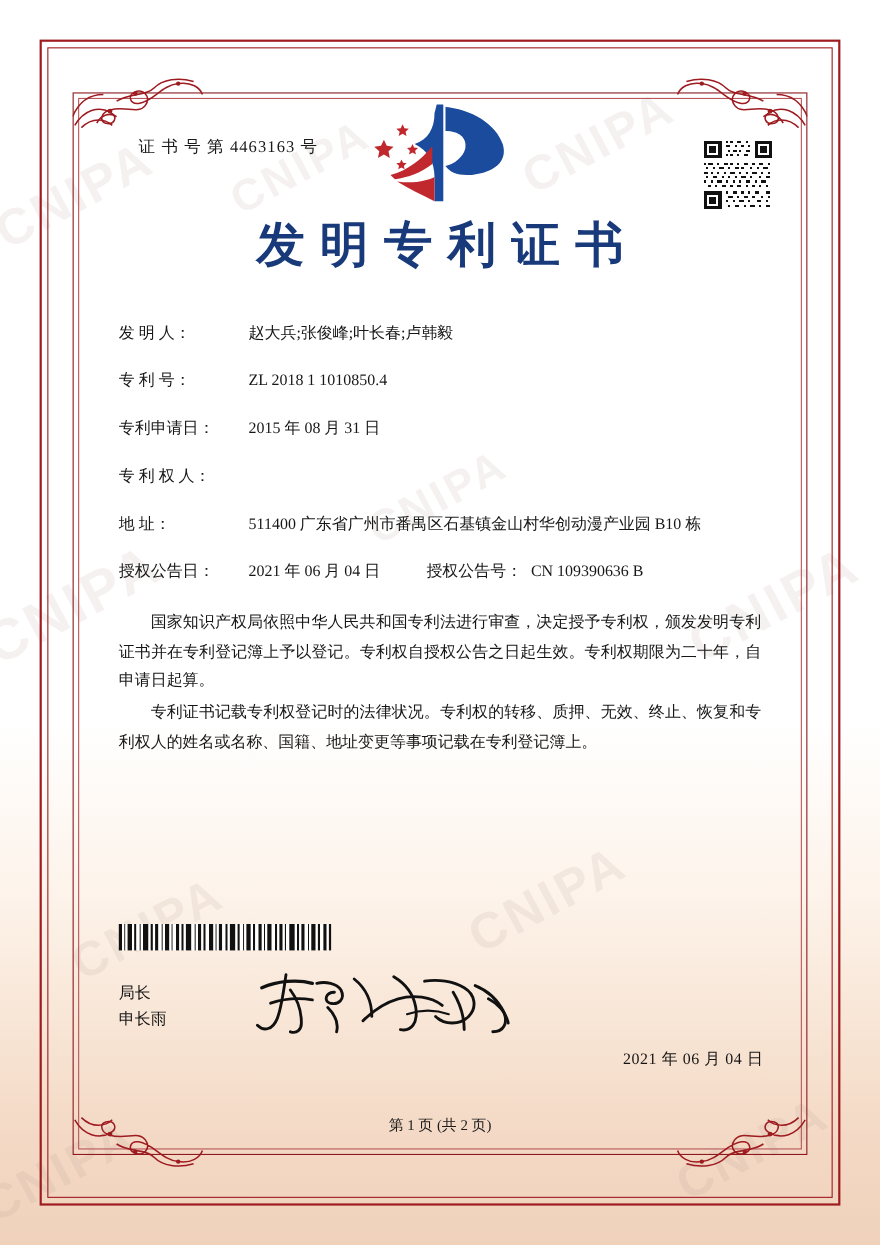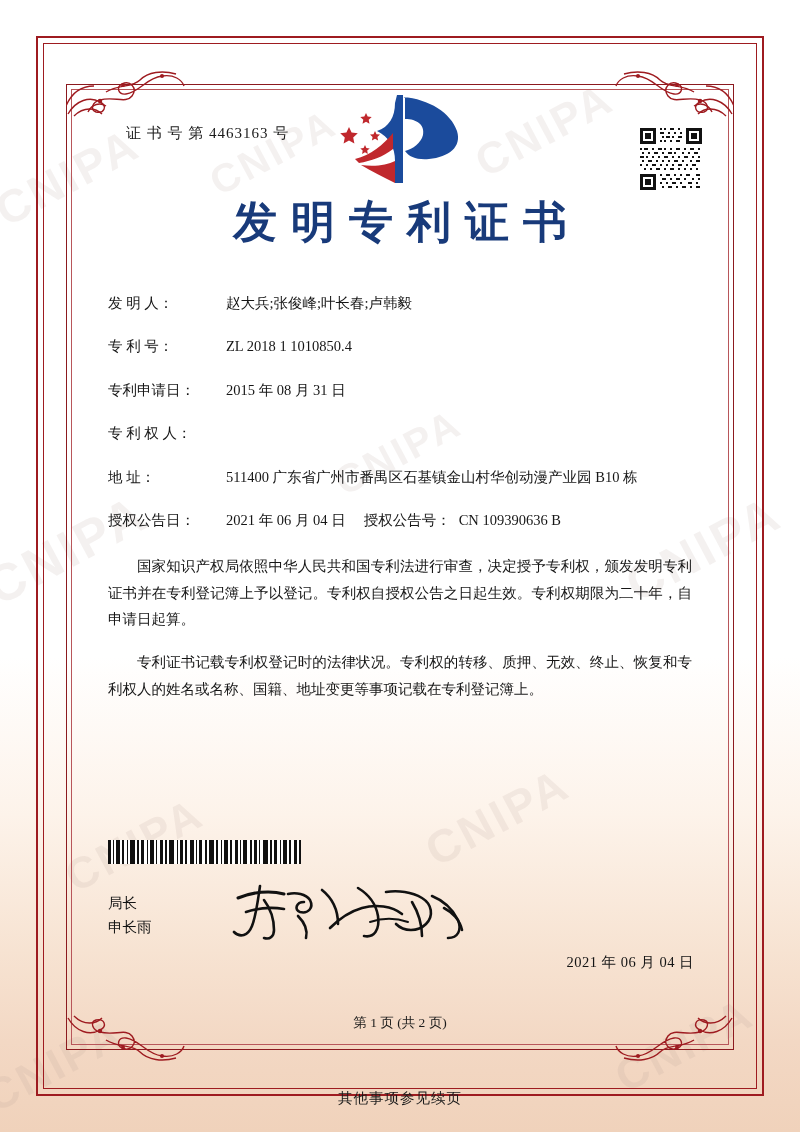--- a/index.html
+++ b/index.html
@@ -118,32 +118,32 @@
     align-items: flex-start;
     margin-bottom: 21px;
   }
   .flabel {
     width: 118px;
     flex: 0 0 118px;
     white-space: nowrap;
   }
   .fvalue { flex: 1 1 auto; }
   .frow-inline { display:flex; align-items:flex-start; margin-bottom:21px; }
-  .sub-label { margin-left: 18px; white-space: nowrap; }
+  .sub-label { margin-left: 42px; white-space: nowrap; }
   .sub-value { margin-left: 8px; }
 
   .para {
     margin: 4px 14px 0 14px;
     font-size: 14.5px;
     line-height: 1.85;
     text-indent: 2em;
     color: #161616;
     text-align: justify;
   }
-  .para.second { margin-top: 16px; }
+  .para.second { margin-top: 2px; }
 
   .barcode {
     position: absolute;
     left: 42px; bottom: 186px;
     height: 24px; width: 218px;
     display: flex;
     align-items: stretch;
   }
   .barcode span { display:block; background:#111; }
 
@@ -522,14 +522,13 @@
         <path d="M218 30 C226 34 234 42 236 52"></path>
         <path d="M144 44 C156 40 170 40 182 44" stroke-width="2"></path>
       </svg>
     </div>
 
     <div class="issue-date">2021 年 06 月 04 日</div>
 
     <div class="page-num">第 1 页 (共 2 页)</div>
   </div>
 
-  <div class="footer-note">其他事项参见续页</div>
 </div>
 
 </body></html>

